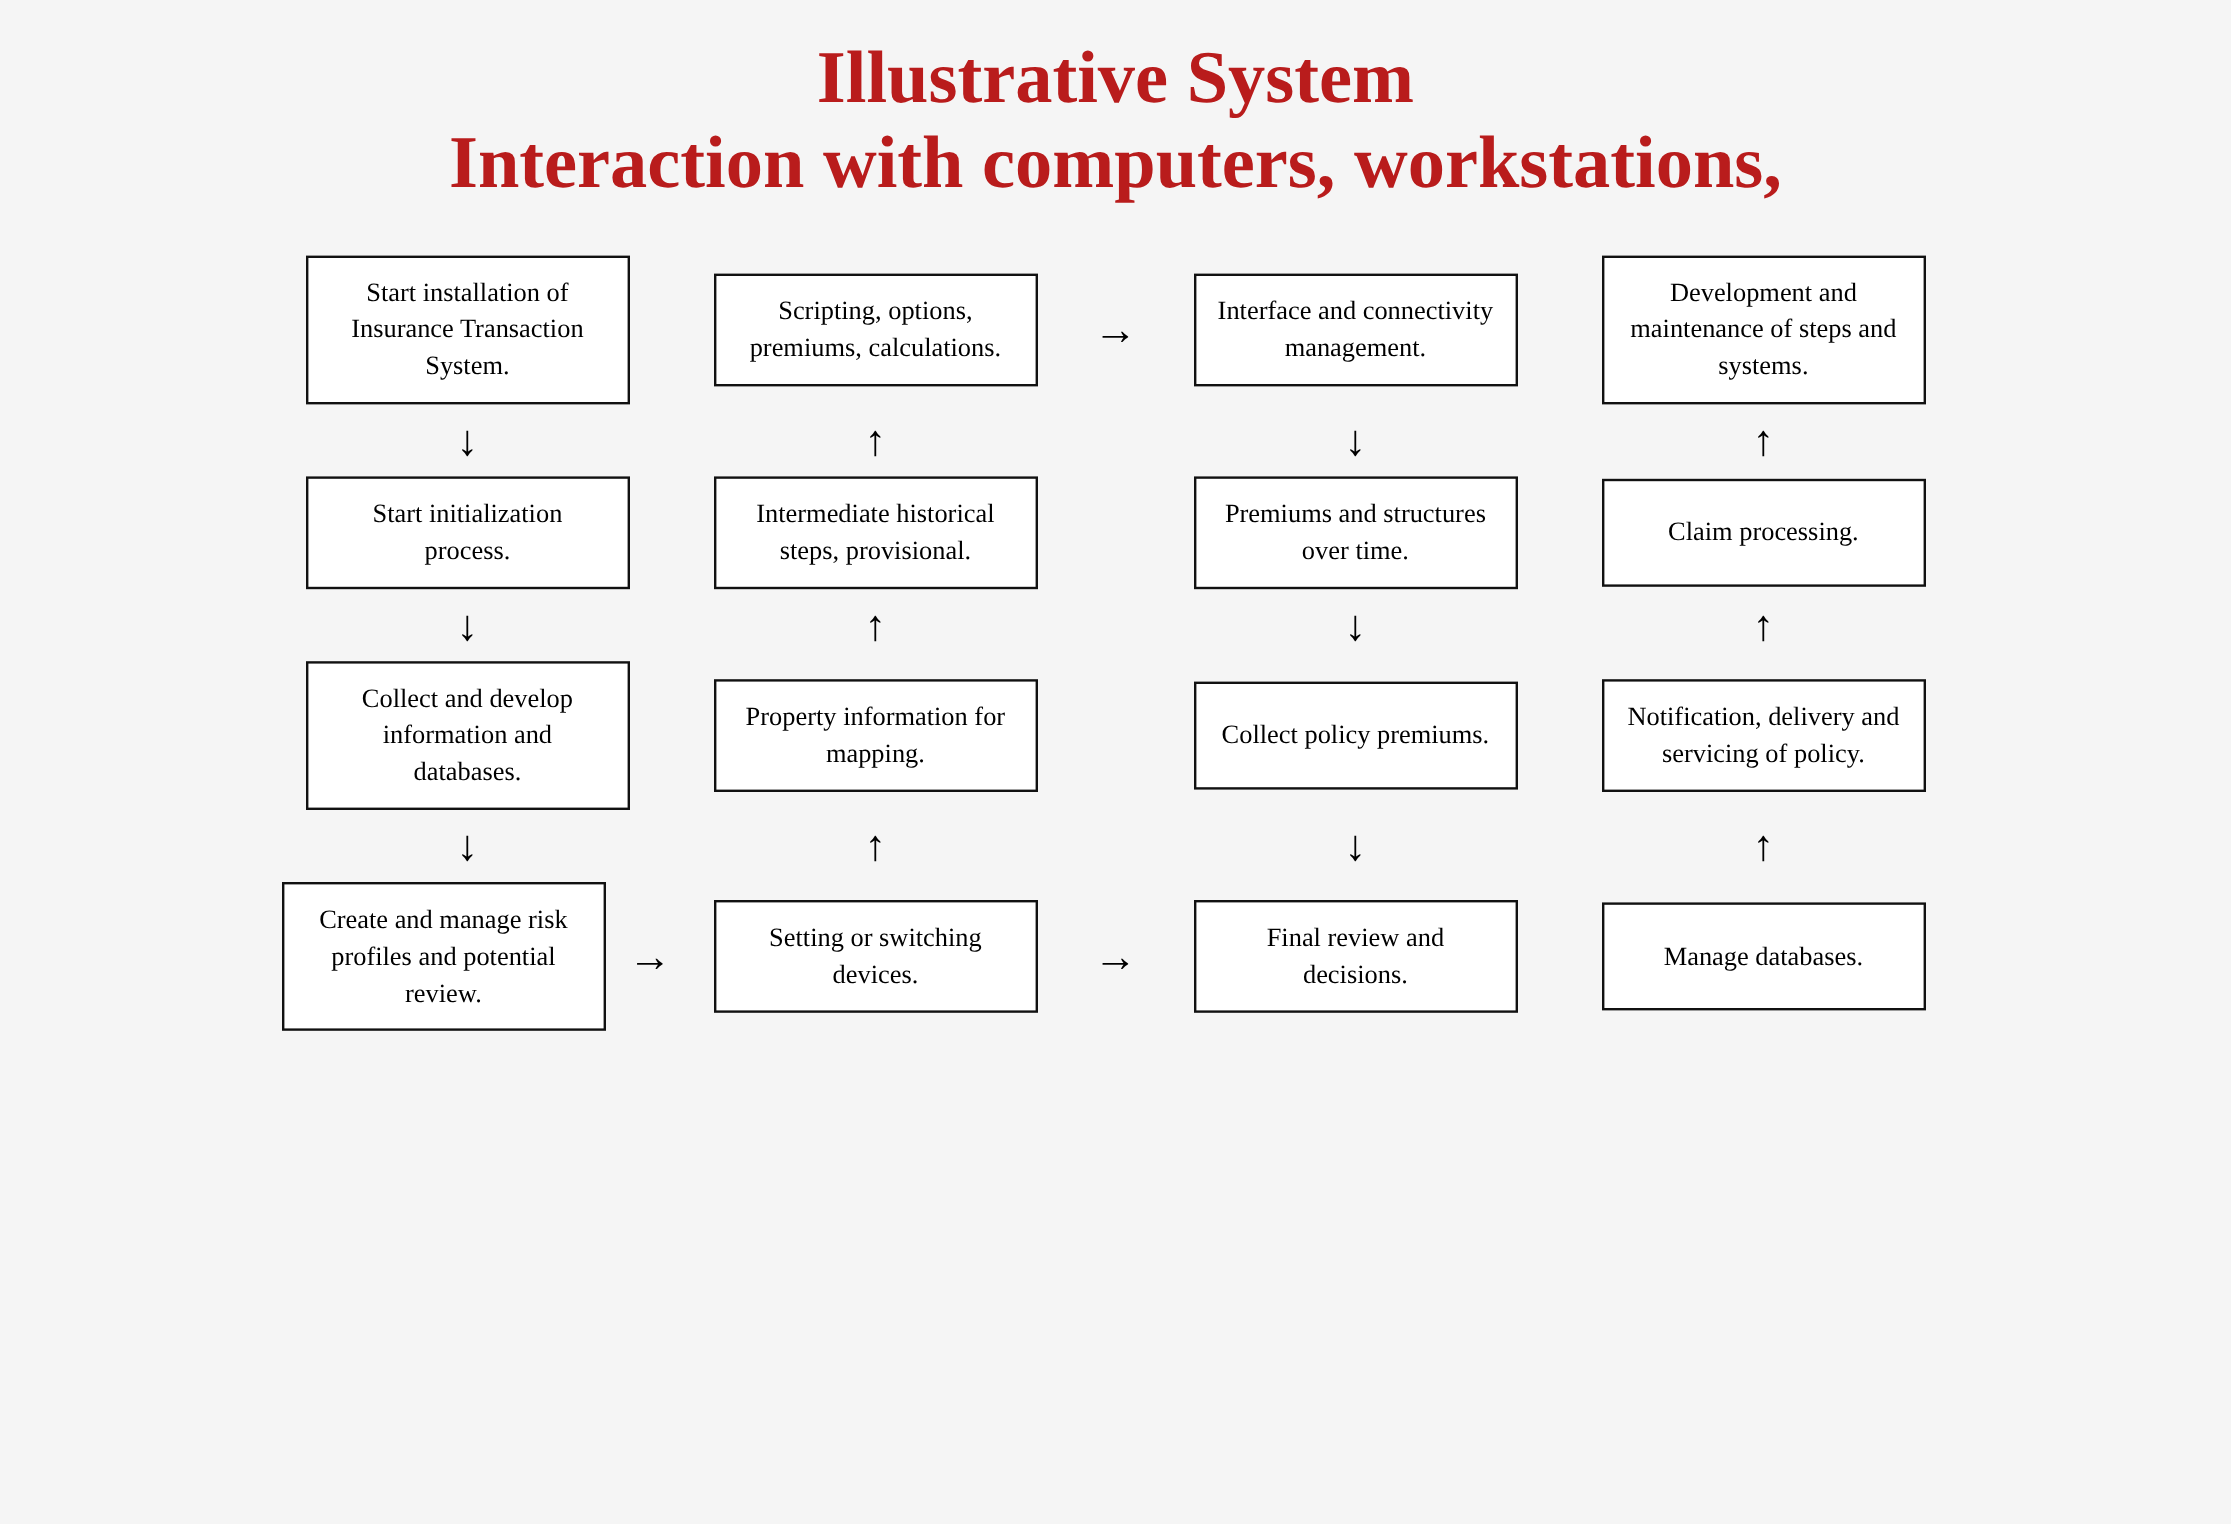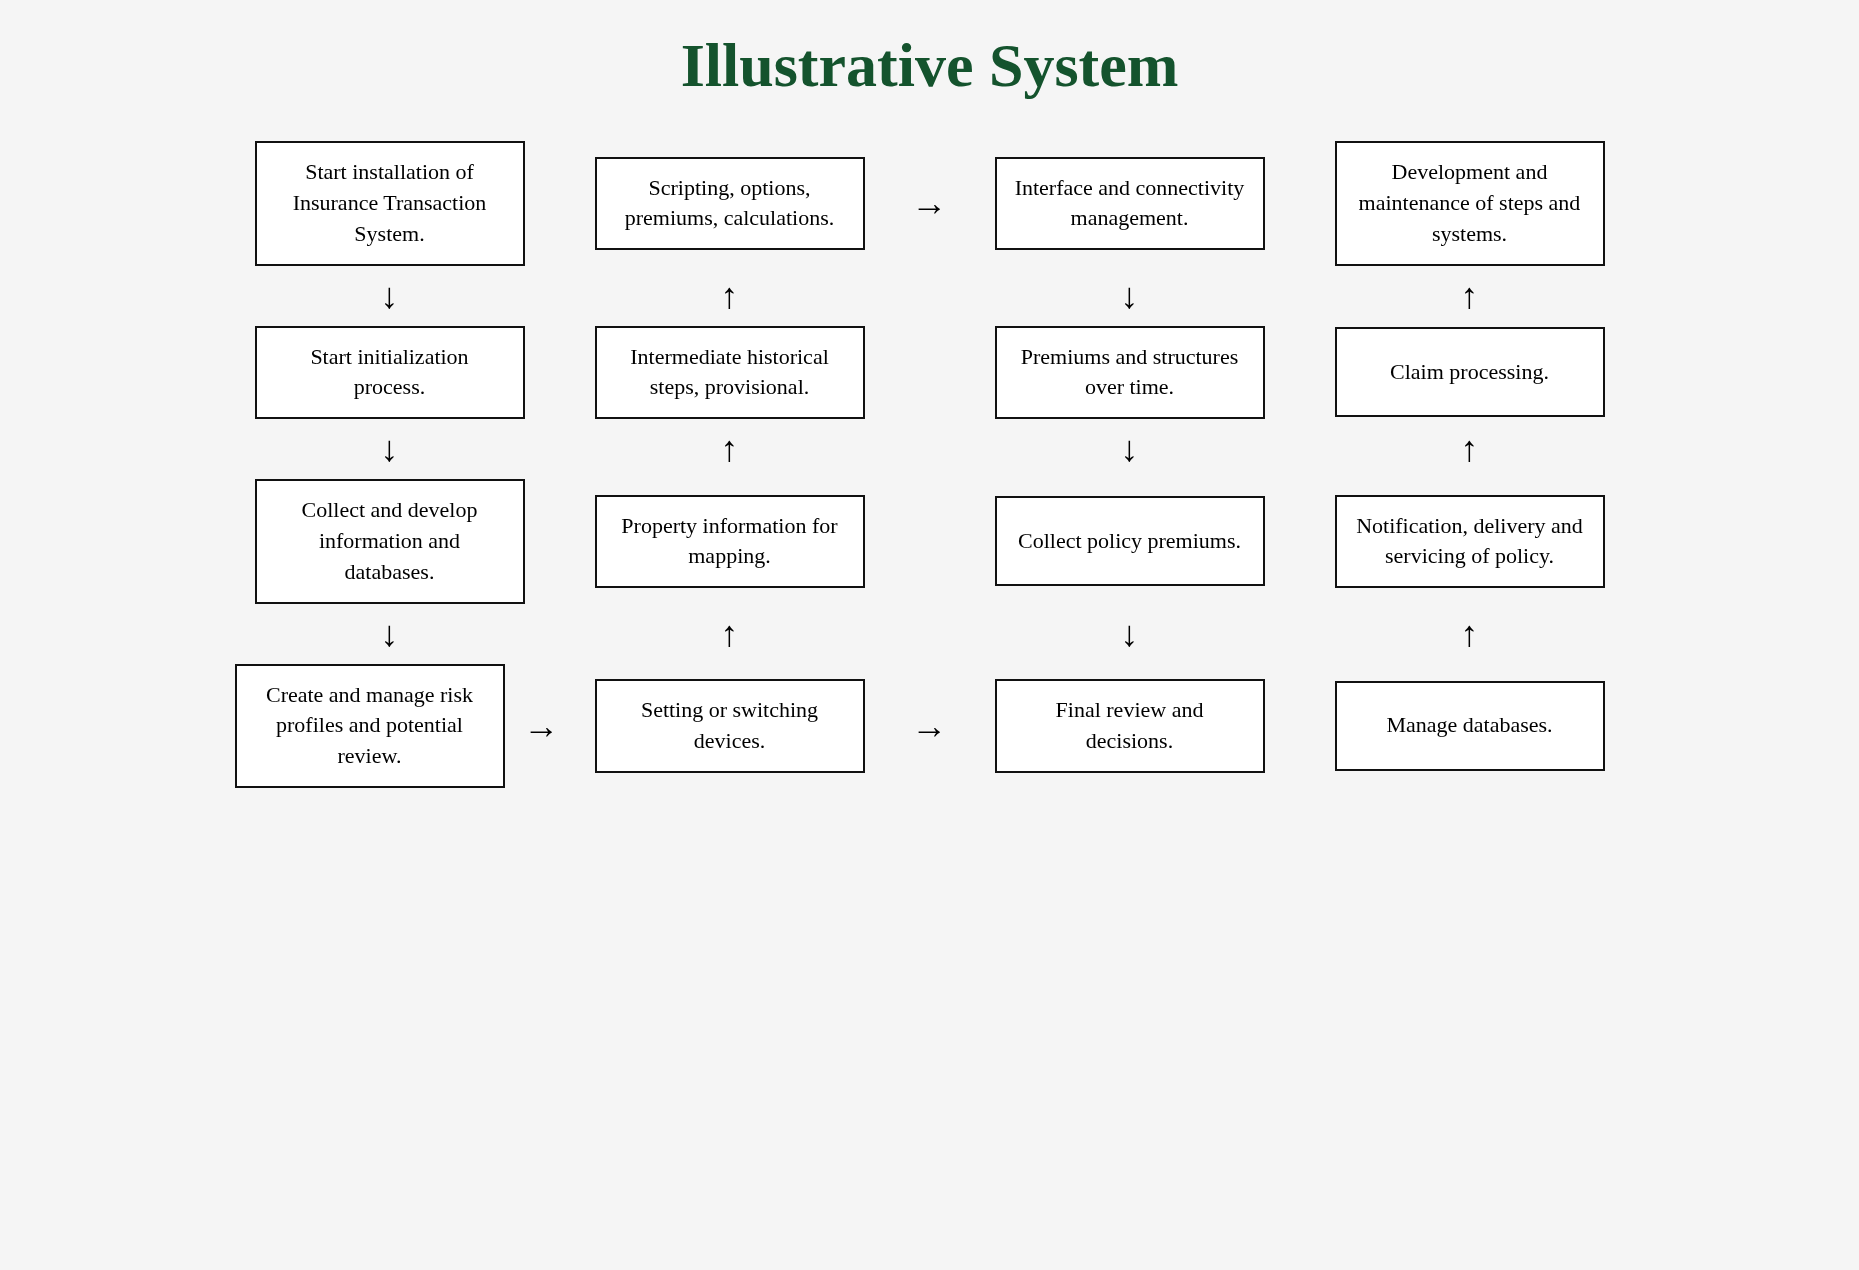--- a/index.html
+++ b/index.html
@@ -12,21 +12,21 @@
       flex-direction: column;
       align-items: center;
       padding: 30px 40px;
     }
     .main-title {
       text-align: center;
       font-size: 62px;
       font-weight: bold;
       line-height: 1.15;
       margin-bottom: 40px;
-      color: #14532d;
+      color: #b91c1c;
     }
     .box {
       border: 2px solid #111;
       background: #fff;
       padding: 14px 18px;
       text-align: center;
       font-size: 22px;
       line-height: 1.4;
       width: 270px;
       min-height: 90px;
@@ -35,20 +35,21 @@
       justify-content: center;
     }
 
     
   </style>
 </head>
 <body>
 
 <div class="main-title">
   <div>Illustrative System</div>
+  <div>Interaction with computers, workstations,</div>
 </div>
 
 <div style="position:relative; width:1560px;">
 
   <table style="border-collapse:collapse; margin: 0 auto;">
     <tbody>
 
       <tr>
         <td style="width:340px; padding:0; text-align:center; vertical-align:middle;">
           <div class="box" style="margin:0 auto;">

